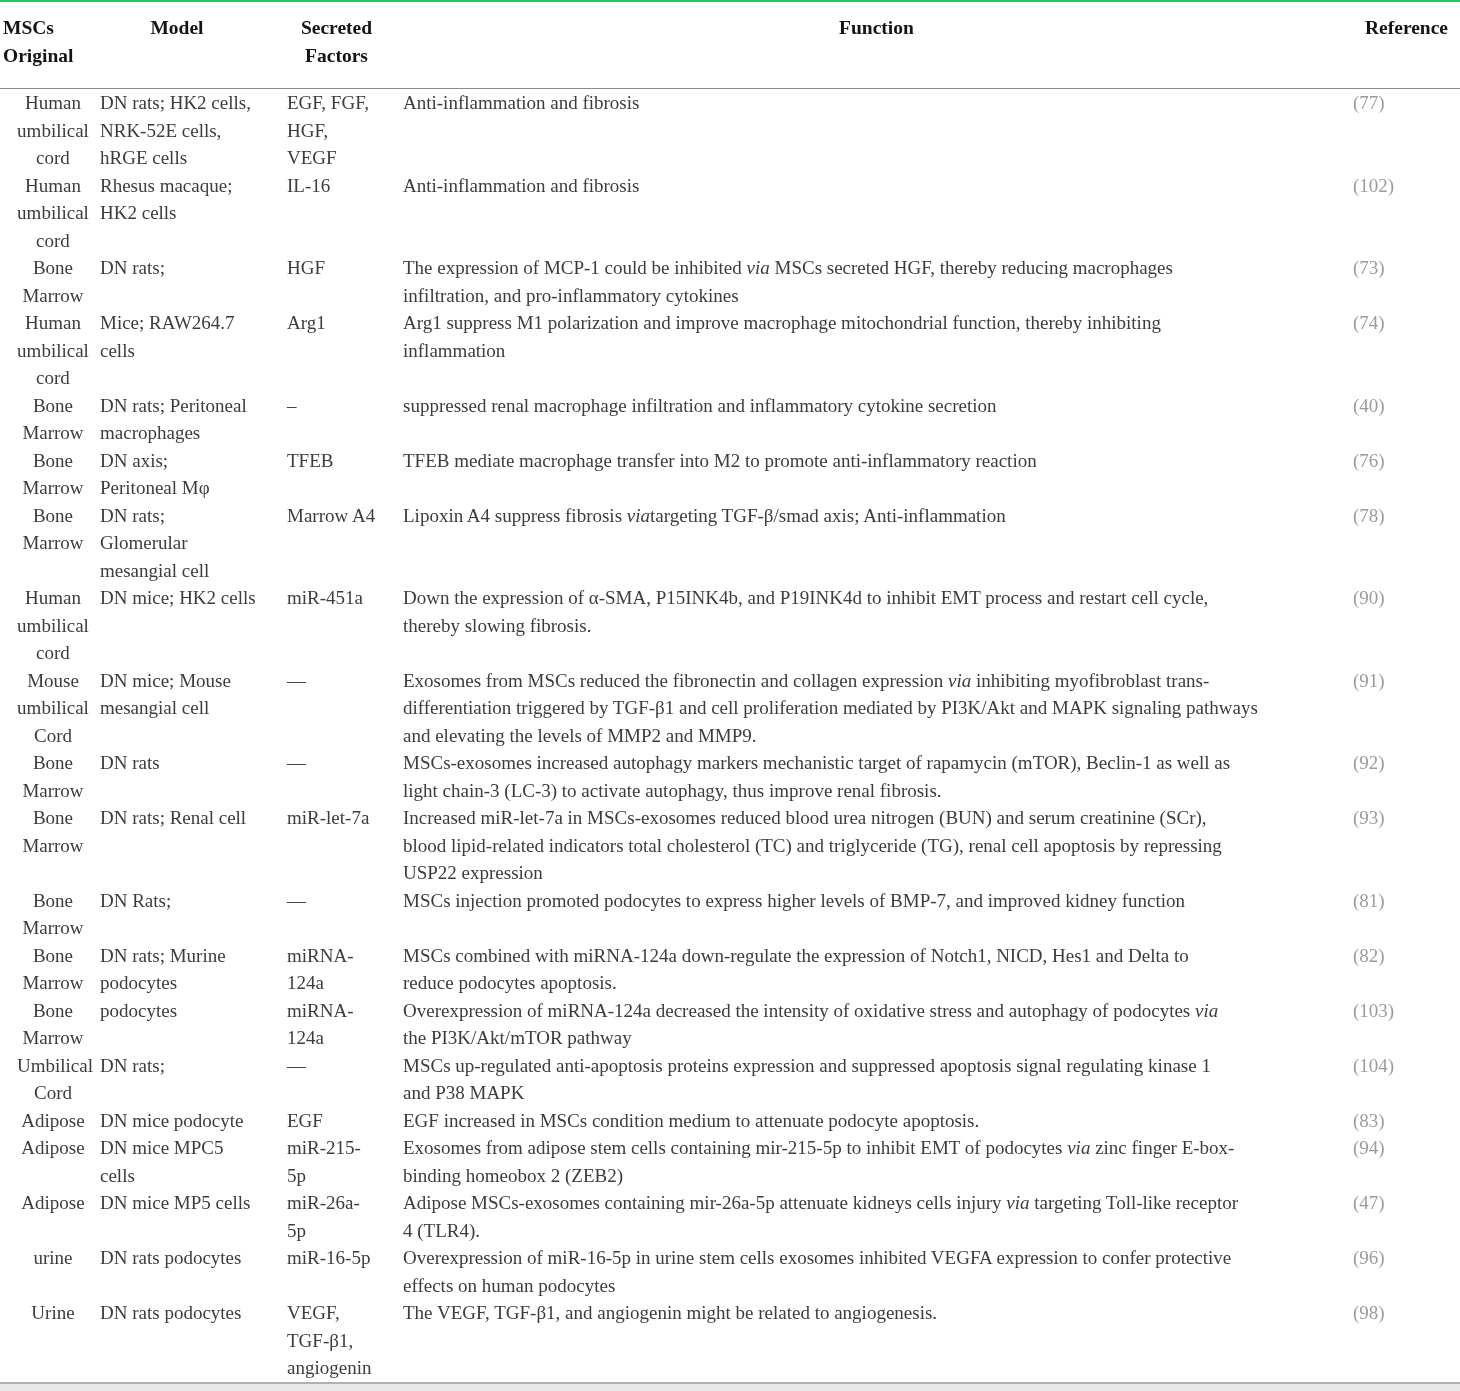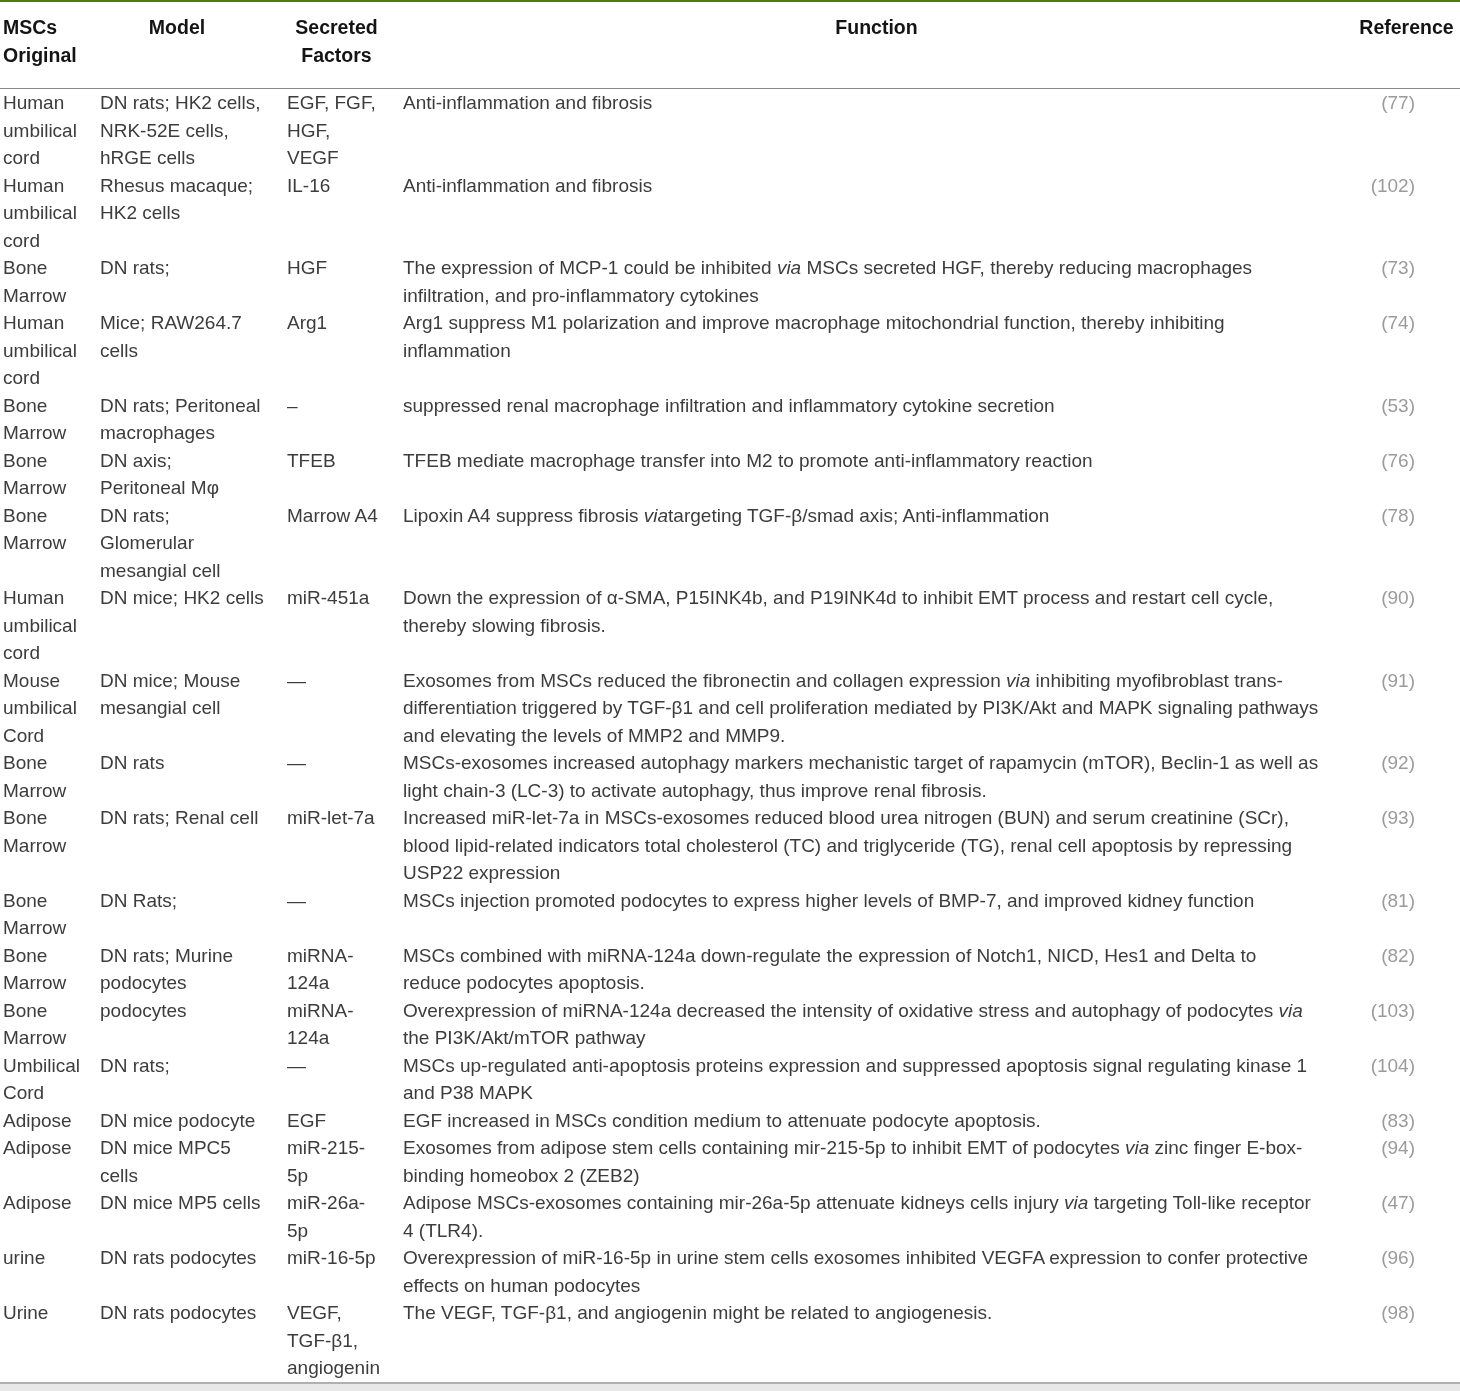--- a/index.html
+++ b/index.html
@@ -14,24 +14,25 @@
     font-family: "Liberation Sans", "DejaVu Sans", sans-serif;
     color: #3c3c3c;
   }
   .page {
     width: 1460px;
   }
   table.msc-table {
     width: 1460px;
     border-collapse: collapse;
     table-layout: fixed;
-    border-top: 2px solid #4d7c0f;
+    border-top: 2px solid #22c55e;
     border-bottom: 2px solid #b0b0b0;
     font-size: 19px;
     line-height: 27.5px;
+    font-family: Liberation Serif, serif;
   }
   col.c1 { width: 97px; }
   col.c2 { width: 190px; }
   col.c3 { width: 113px; }
   col.c4 { width: 953px; }
   col.c5 { width: 107px; }
 
   thead th {
     font-weight: bold;
     color: #141414;
@@ -46,26 +47,26 @@
   th.h3 { text-align: center; padding-right: 14px; }
   th.h4 { text-align: center; }
   th.h5 { padding-right: 0; }
 
   tbody td {
     vertical-align: top;
     padding: 0;
     white-space: pre-line;
     text-align: left;
   }
-  td.c1 { padding-left: 3px; padding-right: 8px; }
+  td.c1 { padding-left: 17px; padding-right: 8px; text-align: center; }
   td.c2 { padding-left: 3px; padding-right: 12px; margin-left: 28px; }
   td.c3 { padding-right: 21px; }
   td.c4 { padding-left: 3px; padding-right: 3px; }
   td.c5 {
-    text-align: right;
+    text-align: left;
     padding-right: 45px;
     color: #9b9b9b;
   }
   td.c4 i { font-style: italic; }
 
   .bottom-strip {
     width: 1460px;
     height: 9px;
     background: #e8e8e8;
   }
@@ -137,21 +138,21 @@
 inflammation</td>
     <td class="c5">(74)</td>
   </tr>
         <tr>
     <td class="c1">Bone
 Marrow</td>
     <td class="c2">DN rats; Peritoneal
 macrophages</td>
     <td class="c3">–</td>
     <td class="c4">suppressed renal macrophage infiltration and inflammatory cytokine secretion</td>
-    <td class="c5">(53)</td>
+    <td class="c5">(40)</td>
   </tr>
         <tr>
     <td class="c1">Bone
 Marrow</td>
     <td class="c2">DN axis;
 Peritoneal Mφ</td>
     <td class="c3">TFEB</td>
     <td class="c4">TFEB mediate macrophage transfer into M2 to promote anti-inflammatory reaction</td>
     <td class="c5">(76)</td>
   </tr>

